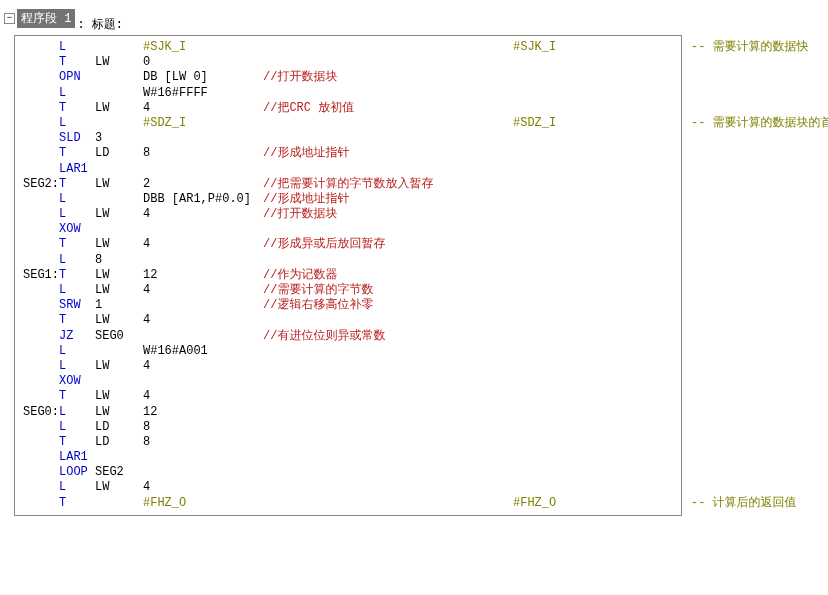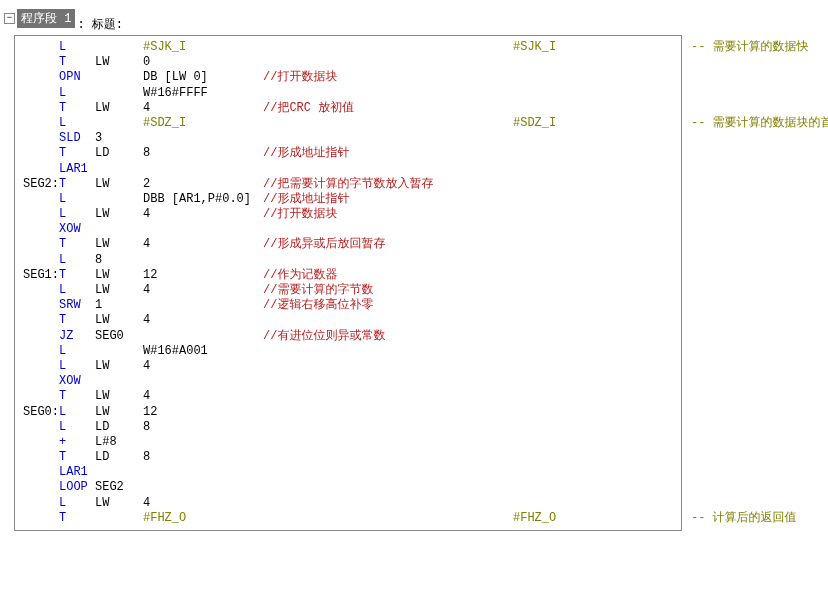--- a/index.html
+++ b/index.html
@@ -127,19 +127,18 @@
     <div class="row"><span class="label-col"></span><span class="op-col">L</span><span class="arg1-col">LW</span><span class="arg2-col">4</span><span class="comment-col">//需要计算的字节数</span></div>
     <div class="row"><span class="label-col"></span><span class="op-col">SRW</span><span class="arg1-col">1</span><span class="arg2-col"></span><span class="comment-col">//逻辑右移高位补零</span></div>
     <div class="row"><span class="label-col"></span><span class="op-col">T</span><span class="arg1-col">LW</span><span class="arg2-col">4</span><span class="comment-col"></span></div>
     <div class="row"><span class="label-col"></span><span class="op-col">JZ</span><span class="arg1-col">SEG0</span><span class="arg2-col"></span><span class="comment-col">//有进位位则异或常数</span></div>
     <div class="row"><span class="label-col"></span><span class="op-col">L</span><span class="arg1-col"></span><span class="arg2-col">W#16#A001</span><span class="comment-col"></span></div>
     <div class="row"><span class="label-col"></span><span class="op-col">L</span><span class="arg1-col">LW</span><span class="arg2-col">4</span><span class="comment-col"></span></div>
     <div class="row"><span class="label-col"></span><span class="op-col">XOW</span><span class="arg1-col"></span><span class="arg2-col"></span><span class="comment-col"></span></div>
     <div class="row"><span class="label-col"></span><span class="op-col">T</span><span class="arg1-col">LW</span><span class="arg2-col">4</span><span class="comment-col"></span></div>
     <div class="row"><span class="label-col">SEG0:</span><span class="op-col">L</span><span class="arg1-col">LW</span><span class="arg2-col">12</span><span class="comment-col"></span></div>
     <div class="row"><span class="label-col"></span><span class="op-col">L</span><span class="arg1-col">LD</span><span class="arg2-col">8</span><span class="comment-col"></span></div>
-    <div class="row"><span class="label-col"></span><span class="op-col">+</span><span class="arg1-col">L#8</span><span class="arg2-col"></span><span class="comment-col"></span></div>
     <div class="row"><span class="label-col"></span><span class="op-col">T</span><span class="arg1-col">LD</span><span class="arg2-col">8</span><span class="comment-col"></span></div>
     <div class="row"><span class="label-col"></span><span class="op-col">LAR1</span><span class="arg1-col"></span><span class="arg2-col"></span><span class="comment-col"></span></div>
     <div class="row"><span class="label-col"></span><span class="op-col">LOOP</span><span class="arg1-col">SEG2</span><span class="arg2-col"></span><span class="comment-col"></span></div>
     <div class="row"><span class="label-col"></span><span class="op-col">L</span><span class="arg1-col">LW</span><span class="arg2-col">4</span><span class="comment-col"></span></div>
     <div class="row"><span class="label-col"></span><span class="op-col">T</span><span class="arg1-col"></span><span class="arg2-col sharp">#FHZ_O</span><span class="comment-col"></span><span class="refvar-col">#FHZ_O</span><span class="refcomment-col">-- 计算后的返回值</span></div>
   </div>
 
 </body></html>

